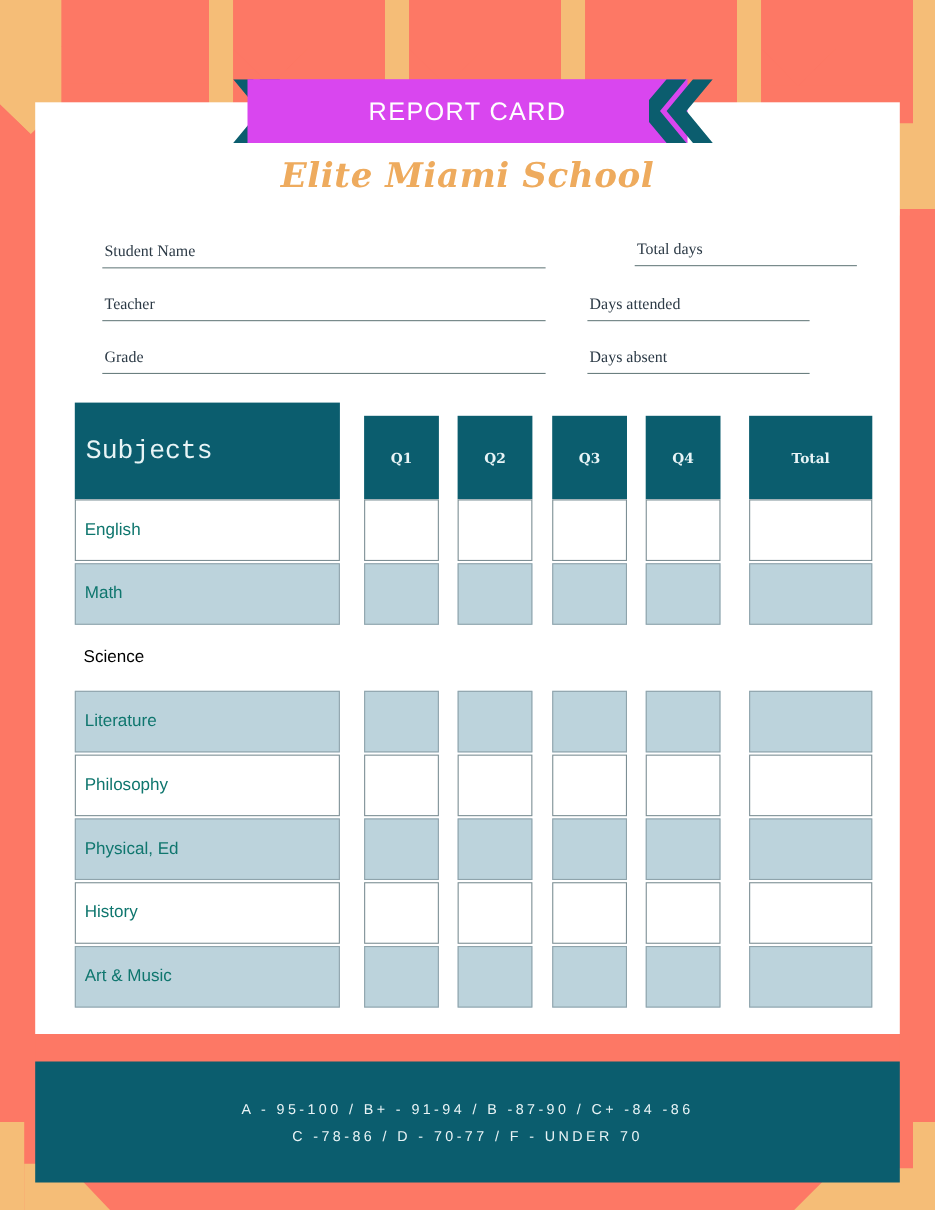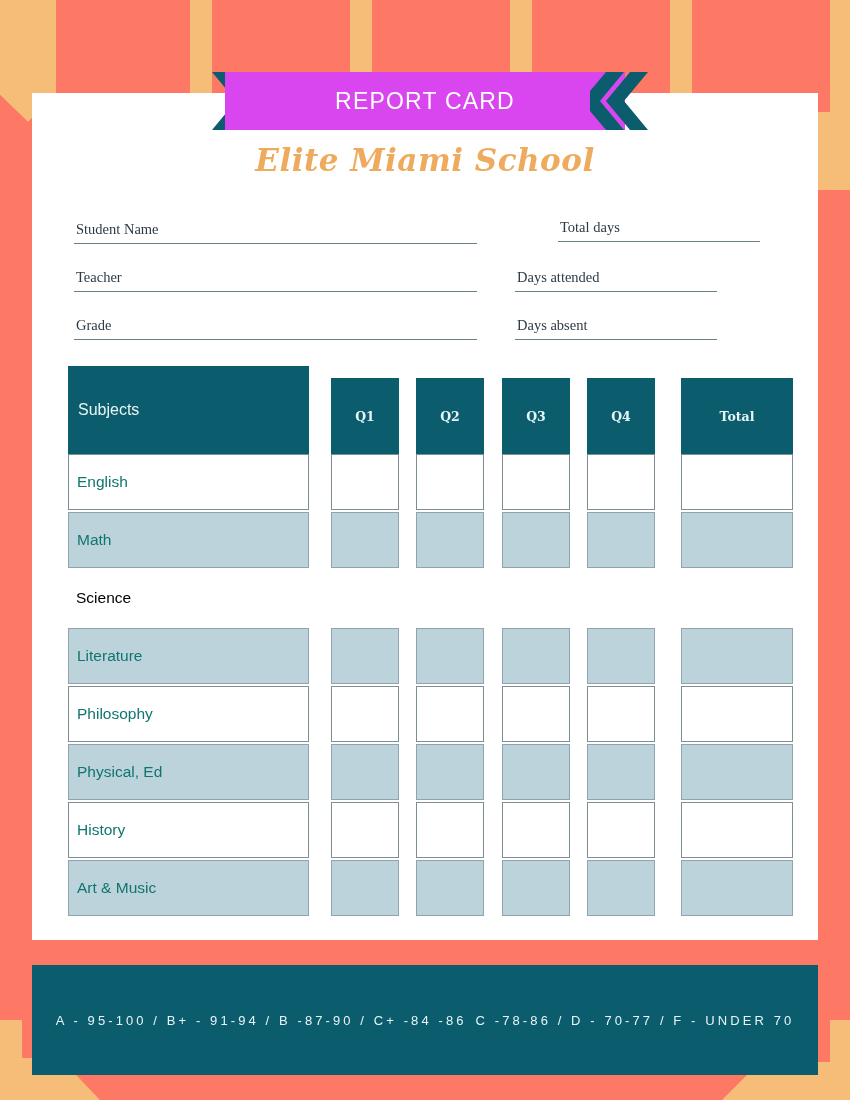--- a/index.html
+++ b/index.html
@@ -86,21 +86,21 @@
     font-size: 31px;
     font-weight: bold;
     font-style: italic;
     letter-spacing: 0.5px;
     z-index: 6;
   }
 
   
   .fields {
     position: absolute;
-    left: 21px;
+    left: 40px;
     top: 200px;
     width: 786px;
     height: 150px;
     z-index: 6;
   }
   .field {
     position: absolute;
     border-bottom: 1.4px solid #6b7f80;
   }
   .field .flabel {
@@ -152,22 +152,22 @@
   
   .header .cell {
     background: #0b5d6e;
     display: flex;
     align-items: center;
     color: #e8f4f6;
   }
   .header .c-sub {
     height: 88px;
     padding-left: 10px;
-    font-family: Liberation Sans, sans-serif;
-    font-size: 16px;
+    font-family: Liberation Mono, monospace;
+    font-size: 24px;
     font-weight: 400;
   }
   .header .c-q1, .header .c-q2, .header .c-q3,
   .header .c-q4, .header .c-total {
     top: 12px;
     height: 76px;
     justify-content: center;
     font-family: "DejaVu Serif", serif;
     font-size: 12.5px;
     font-weight: bold;
@@ -202,21 +202,21 @@
   
   .scale {
     position: absolute;
     left: 32px;
     top: 965px;
     width: 786px;
     height: 110px;
     background: #0b5d6e;
     z-index: 4;
     display: flex;
-    flex-direction: row;
+    flex-direction: column;
     align-items: center;
     justify-content: center;
     gap: 9px;
   }
   .scale .sline {
     color: #e9f4f6;
     font-size: 13px;
     letter-spacing: 3.1px;
     font-family: "Liberation Sans", sans-serif;
     font-weight: 400;

